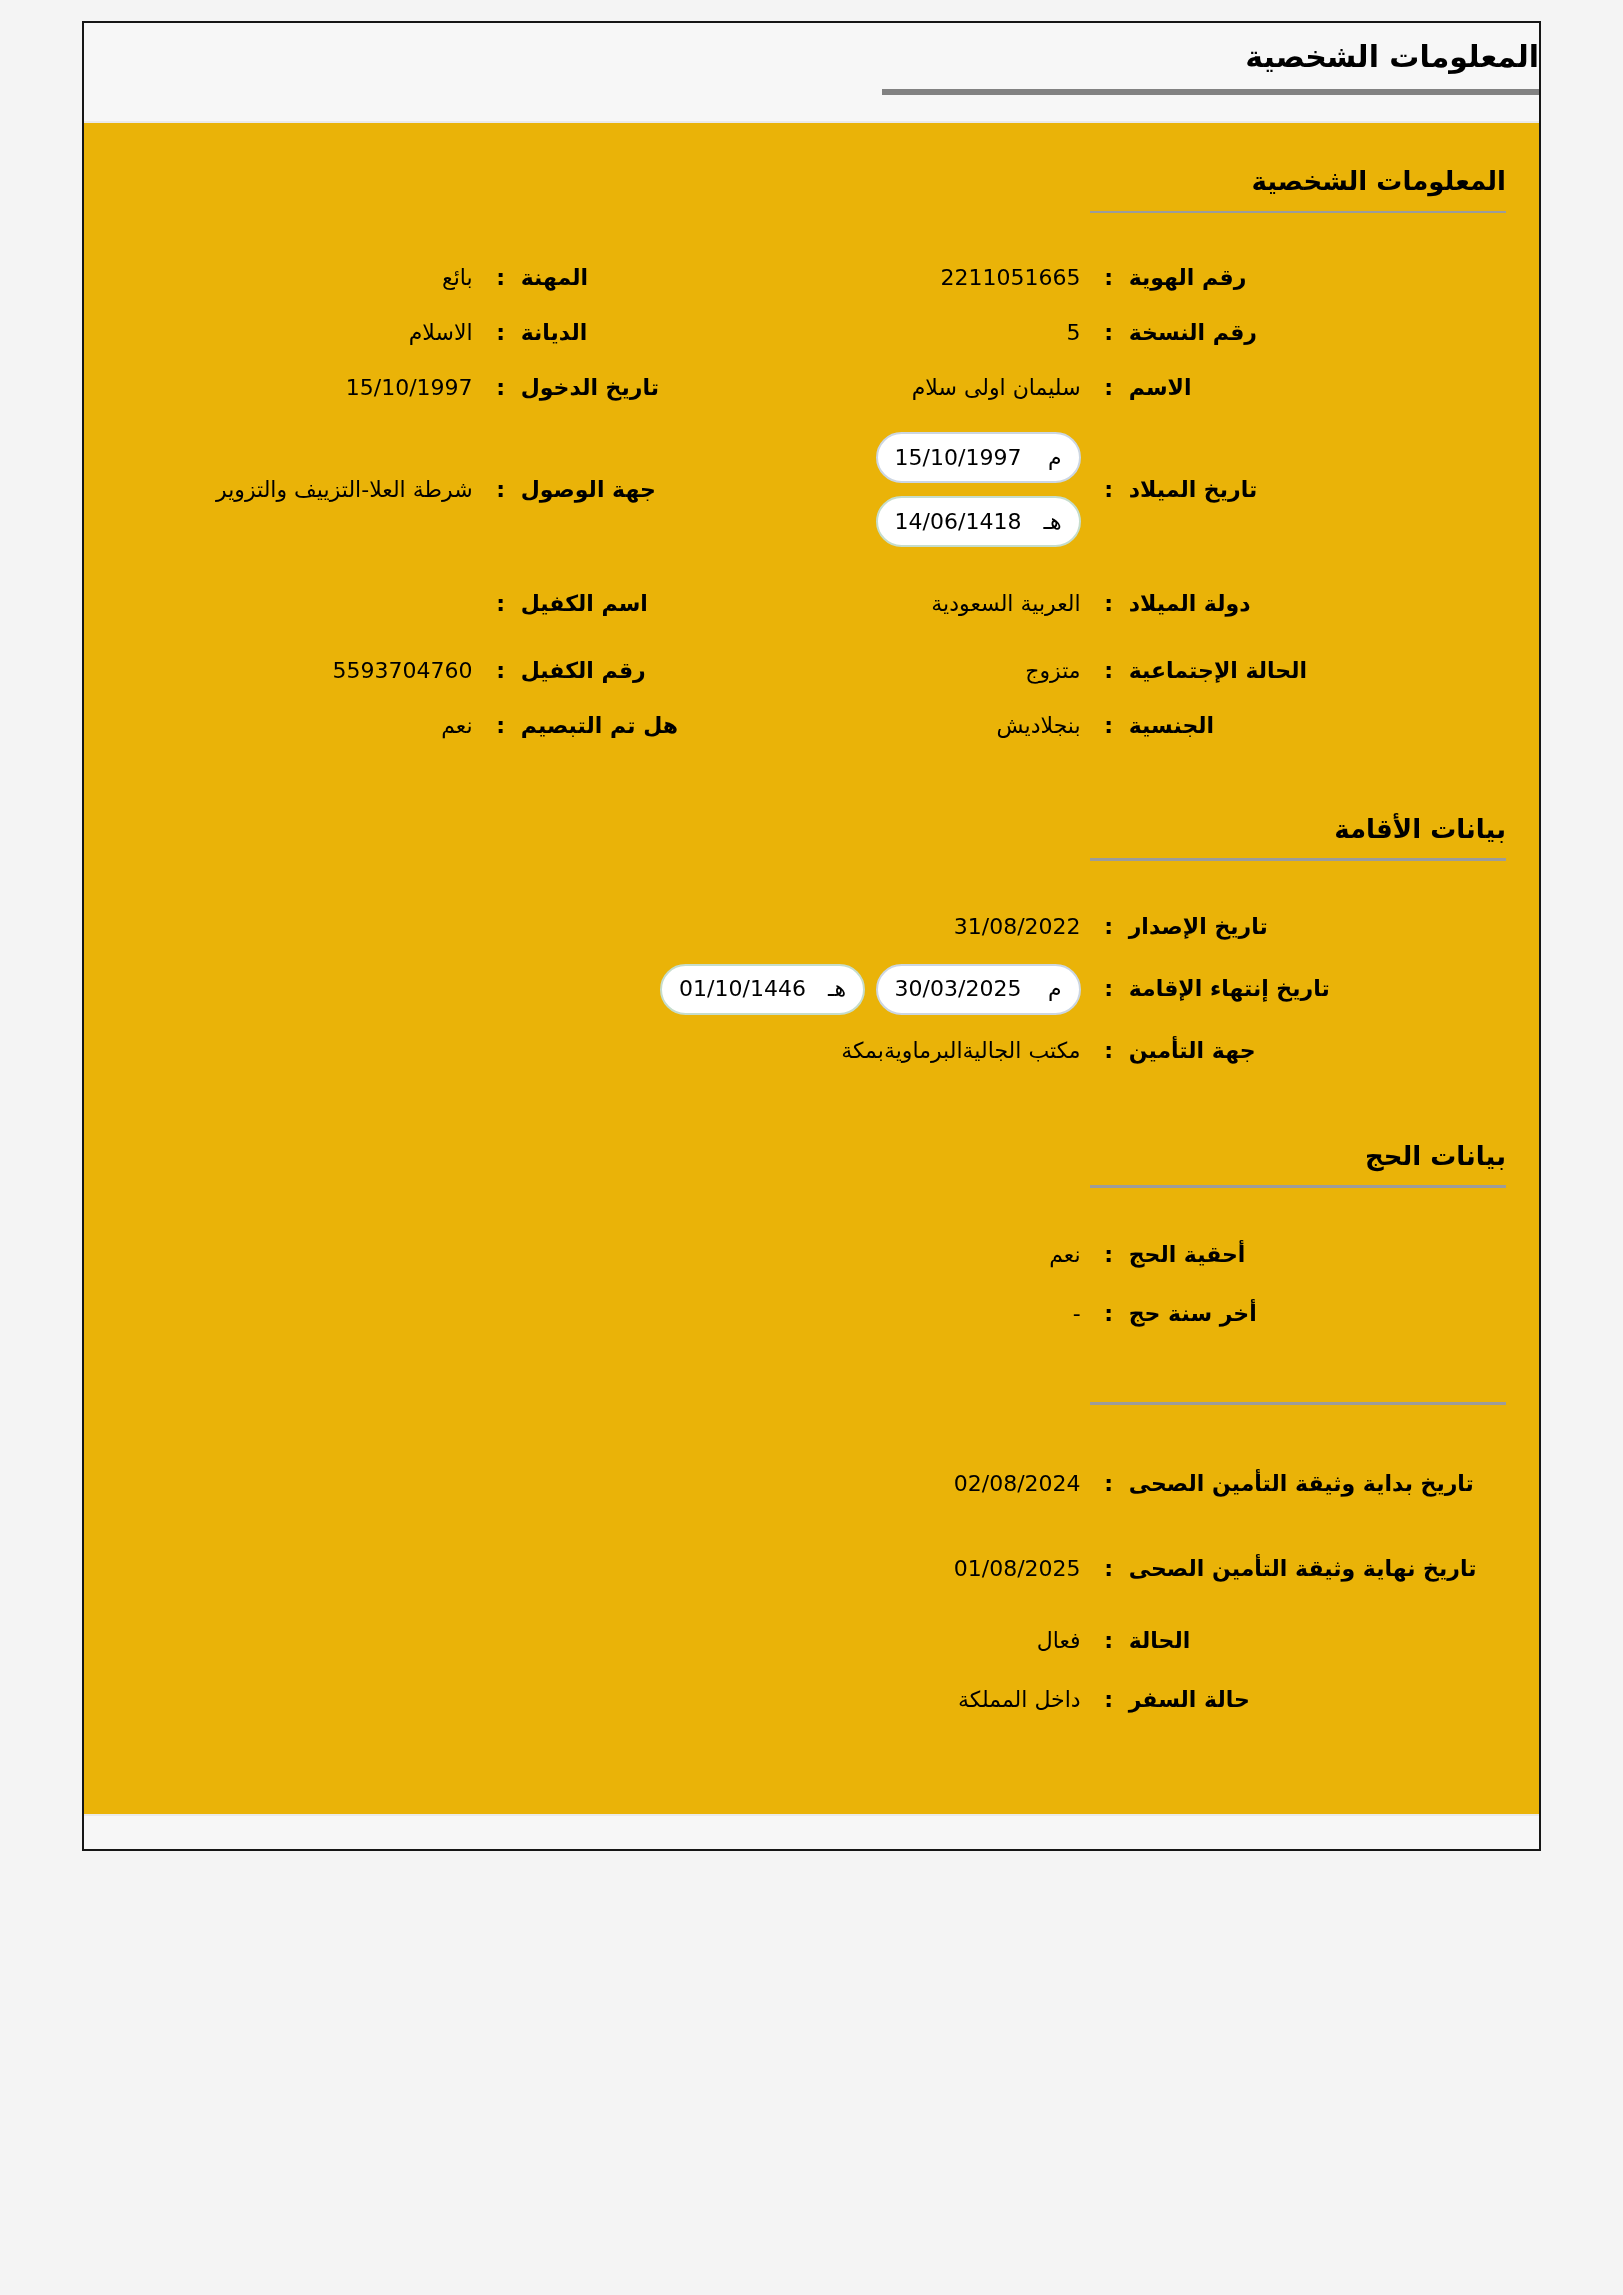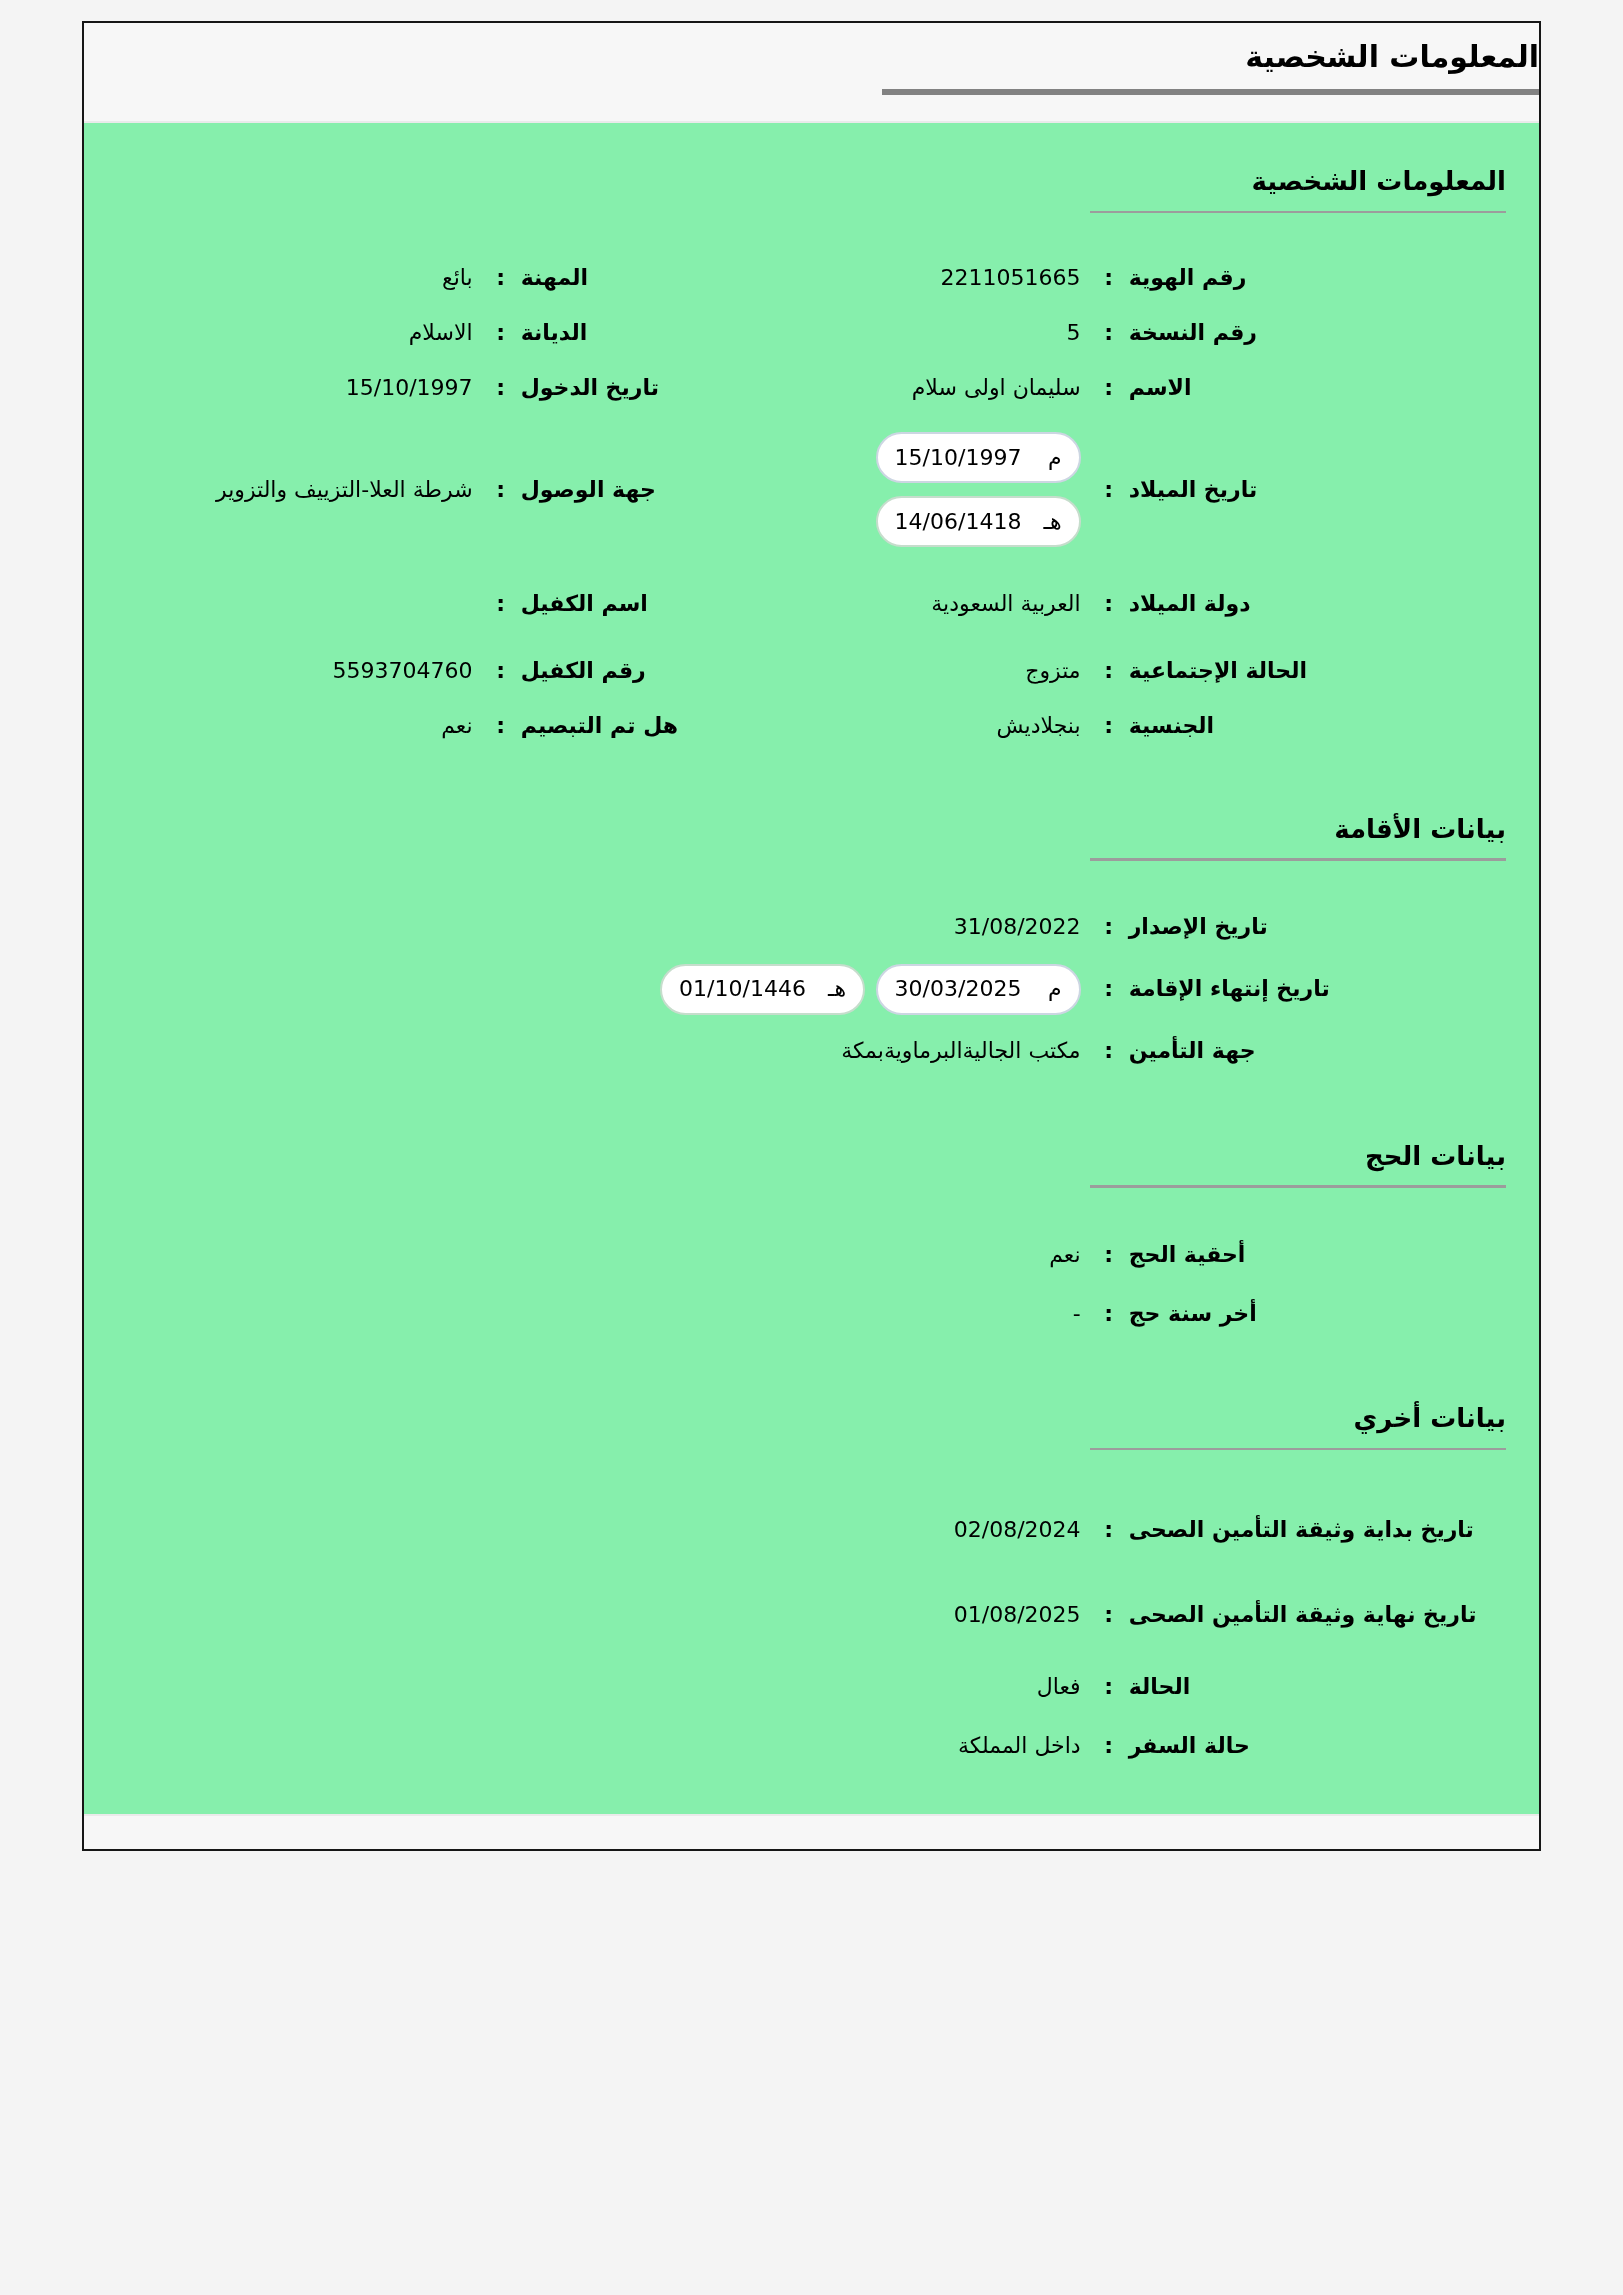--- a/index.html
+++ b/index.html
@@ -7,21 +7,21 @@
     width:1623px;min-height:2295px;
     background:#f4f4f4;
     direction:rtl;
     font-family:"DejaVu Sans","Liberation Sans",sans-serif;
     color:#000;
   }
   .card{
     position:relative;
     width:1459px;height:1830px;
     margin:21px auto 0 auto;
-    background:#86efac;
+    background:#eab308;
     border:2.6px solid #161616;
     box-sizing:border-box;
   }
   .card-header{
     height:98px;
     background:#f7f7f7;
     border-bottom:2px solid #eaeaea;
     position:relative;
   }
   .title-wrap{
@@ -283,21 +283,20 @@
       <div class="row wide">
         <div class="lbl">أخر سنة حج</div>
         <div class="val">
           <span class="colon">:</span>
           <span class="v">-</span>
         </div>
       </div>
     </div>
 
     <div class="section">
-      <h2 class="section-heading">بيانات أخري</h2>
       <div class="rule"></div>
 
       <div class="row wide" style="min-height:85px;">
         <div class="lbl">تاريخ بداية وثيقة التأمين الصحى</div>
         <div class="val">
           <span class="colon">:</span>
           <span class="v">02/08/2024</span>
         </div>
       </div>
 

